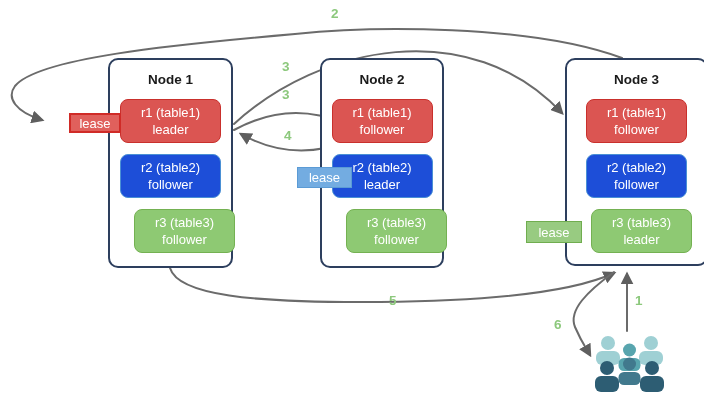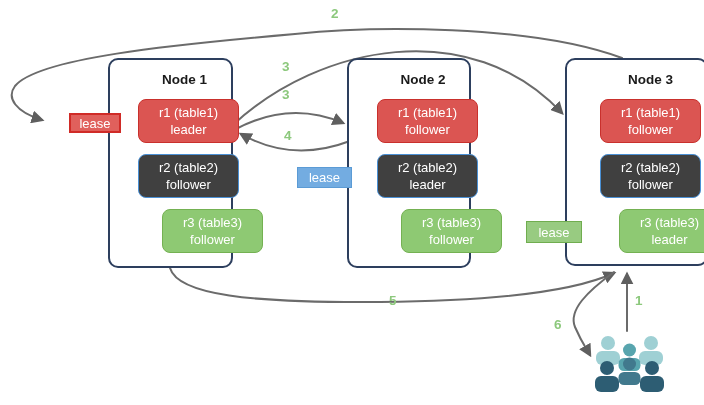--- a/index.html
+++ b/index.html
@@ -3,35 +3,35 @@
 <meta charset="utf-8">
 <style>
   html,body{margin:0;padding:0;background:#ffffff;}
   .canvas{
     position:relative;width:704px;height:405px;background:#ffffff;overflow:hidden;
     font-family:"Liberation Sans","DejaVu Sans",sans-serif;
   }
   svg.arrows{position:absolute;left:0;top:0;pointer-events:none;}
   .node{
     position:absolute;background:#ffffff;border:2px solid #2d3f5e;border-radius:10px;
-    box-sizing:border-box;z-index:2;padding-left:28px;
+    box-sizing:border-box;z-index:2;
   }
   .node1{left:108px;top:58px;width:125px;height:210px;}
-  .node2{left:347px;top:58px;width:124px;height:210px;}
+  .node2{left:320px;top:58px;width:124px;height:210px;}
   .node3{left:565px;top:58px;width:143px;height:208px;}
   .node-title{
     text-align:center;font-weight:bold;font-size:13.5px;color:#1a1a1a;margin-top:12px;height:16px;
   }
   .replica{
     width:101px;height:44px;margin:11px auto 0 auto;border-radius:8px;color:#ffffff;
     display:flex;flex-direction:column;justify-content:center;align-items:center;
     font-size:13px;line-height:1.32;box-sizing:border-box;text-align:center;
   }
   .replica.red{background:#db5552;border:1.5px solid #c9302c;}
-  .replica.blue{background:#404040;border:1.5px solid #4a90d5;}
+  .replica.blue{background:#1d4ed8;border:1.5px solid #4a90d5;}
   .replica.green{background:#8ec973;border:1.5px solid #74b152;margin-left:24px;}
   .lease{
     position:absolute;color:#ffffff;font-size:13px;display:flex;align-items:center;
     justify-content:center;border-radius:0;box-sizing:border-box;z-index:3;margin-left:19px;
   }
   .lease.red{left:50px;top:113px;width:52px;height:20px;background:#e0605c;border:2px solid #d02b27;}
   .lease.blue{left:278px;top:167px;width:55px;height:21px;background:#73ace1;border:1.5px solid #5b9bd5;}
   .lease.green{left:507px;top:221px;width:56px;height:22px;background:#98cb81;border:1.5px solid #70ad4f;}
   .step{
     position:absolute;color:#8cc87c;font-weight:bold;font-size:13.5px;z-index:4;

